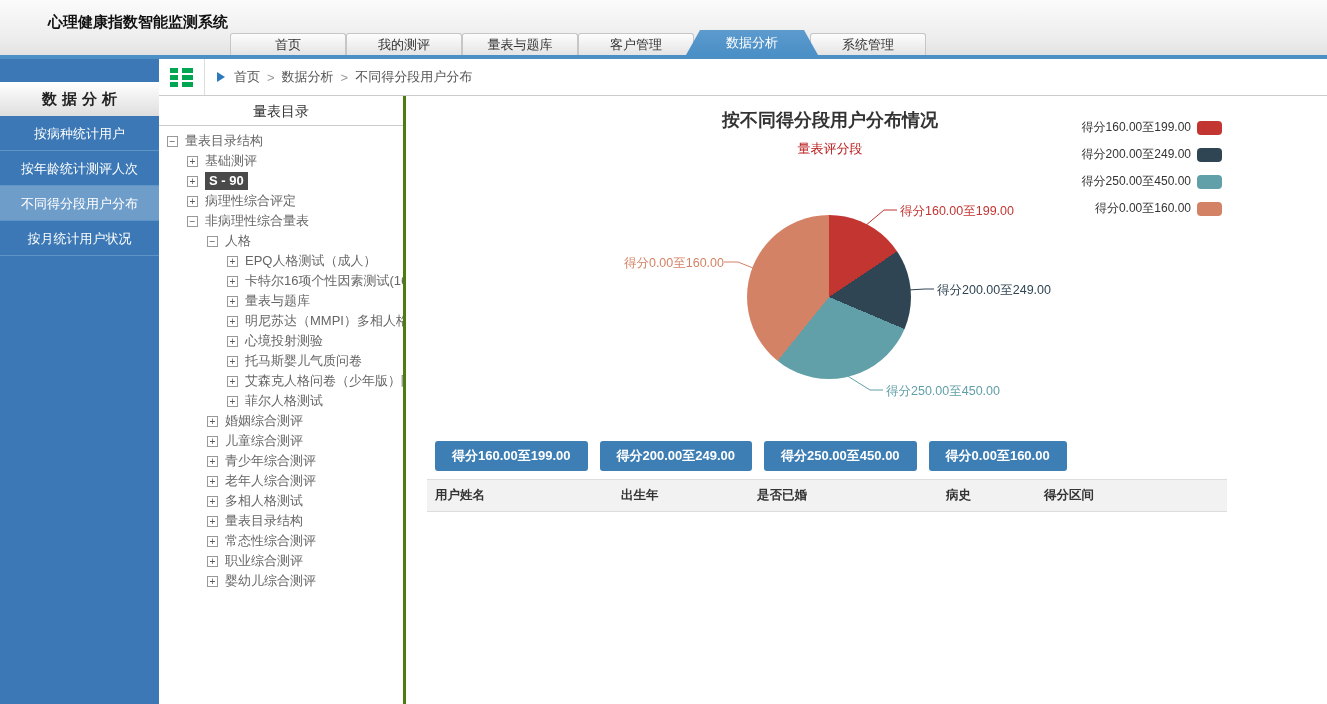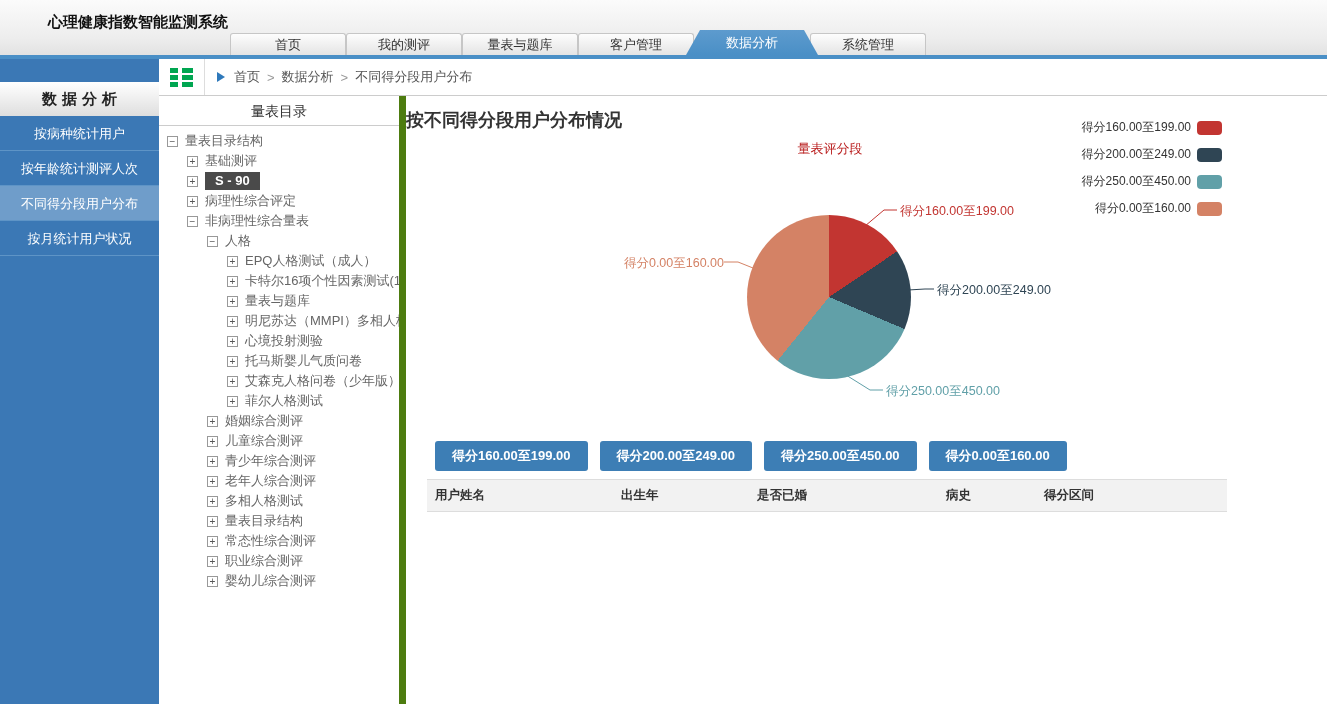--- a/index.html
+++ b/index.html
@@ -36,34 +36,34 @@
     border-right:1px solid #ddd; display:flex; align-items:center; justify-content:center; cursor:pointer; }
   .breadcrumb { position:absolute; left:58px; top:0; height:36px; display:flex; align-items:center;
     font-size:13px; color:#555; }
   .bc-arrow { width:0; height:0; border-left:8px solid var(--crumbArrow); border-top:5px solid transparent;
     border-bottom:5px solid transparent; margin-right:9px; }
   .bc-sep { color:#999; margin:0 7px; }
   .bc-item { cursor:pointer; }
 
   
   .tree-panel { position:absolute; left:159px; top:96px; width:247px; height:608px; background:#fff;
-    border-right:7px solid #4d7c0f; overflow:hidden; }
+    border-right:3px solid #4d7c0f; overflow:hidden; }
   .tree-title { height:30px; line-height:30px; text-align:center; font-size:14px; color:#333;
     border-bottom:1px solid #ccc; }
   .tree { padding-top:5px; }
   .tree-row { height:20px; display:flex; align-items:center; white-space:nowrap; font-size:13px;
     color:#666; cursor:pointer; }
   .tree-toggle { flex:none; width:11px; height:11px; border:1px solid #999; background:#fff; color:#555;
     font-size:10px; line-height:9px; text-align:center; margin-right:7px; cursor:pointer; }
   .tree-label { line-height:18px; }
-  .tree-label.selected { background:var(--treeSel); color:#fff; font-weight:bold; padding:0 10px; }
+  .tree-label.selected { background:var(--treeSel); color:#fff; font-weight:bold; padding:0 4px; }
 
   
   .main { position:absolute; left:406px; top:96px; width:921px; height:608px; background:#fff; }
-  .chart-title { position:absolute; left:0; top:12px; width:848px; 
+  .chart-title { position:absolute; left:0; top:12px; width:848px; text-align:center;
     font-size:18px; font-weight:bold; color:#333; }
   .chart-subtitle { position:absolute; left:0; top:44px; width:848px; text-align:center;
     font-size:13px; color:#b91c1c; }
   .legend { position:absolute; top:23px; right:105px; display:flex; flex-direction:column;
     gap:10px; align-items:flex-end; }
   .legend-row { display:flex; align-items:center; gap:6px; font-size:12px; color:#333; cursor:pointer; }
   .legend-swatch { width:25px; height:14px; border-radius:4px; }
   .pie { position:absolute; left:341px; top:119px; width:164px; height:164px; border-radius:50%; cursor:pointer; }
   .callout { position:absolute; font-size:12.5px; white-space:nowrap; }
   .lines-svg { position:absolute; left:0; top:0; pointer-events:none; }

